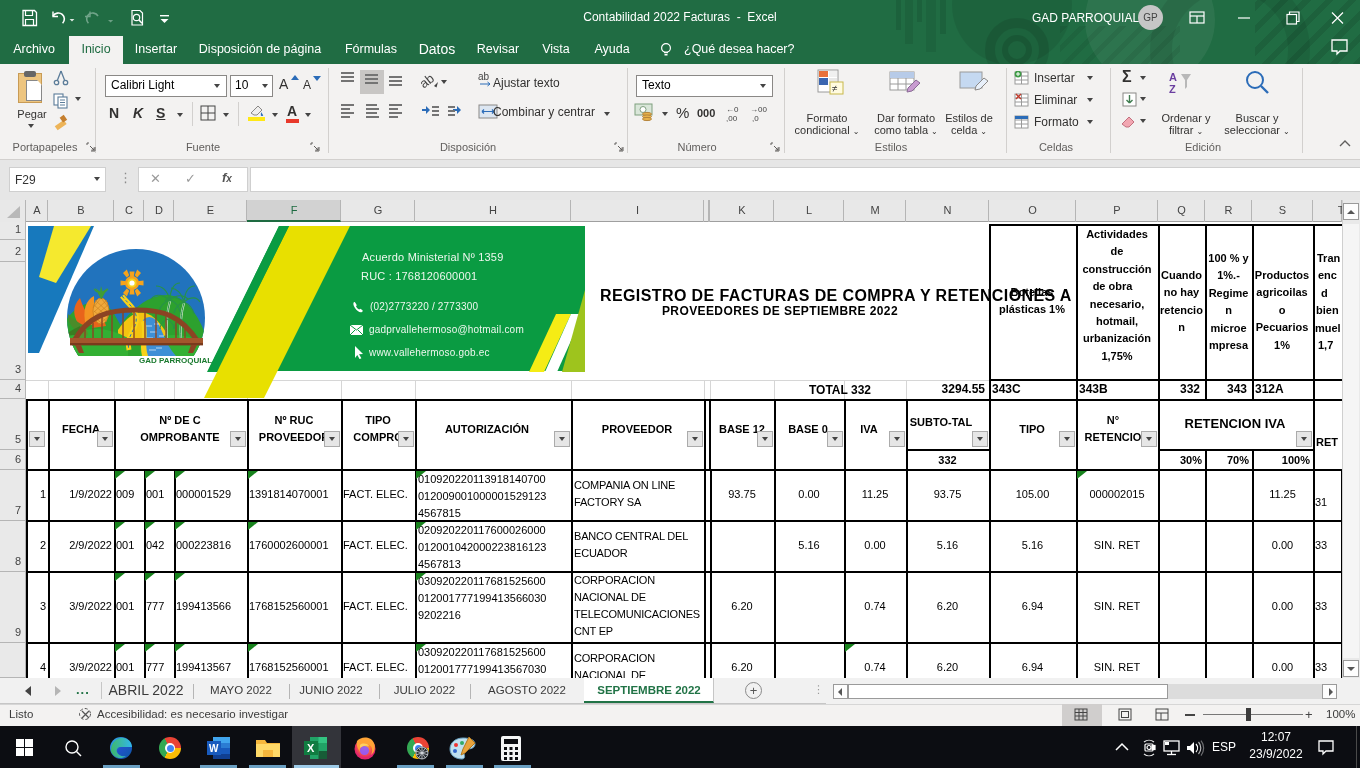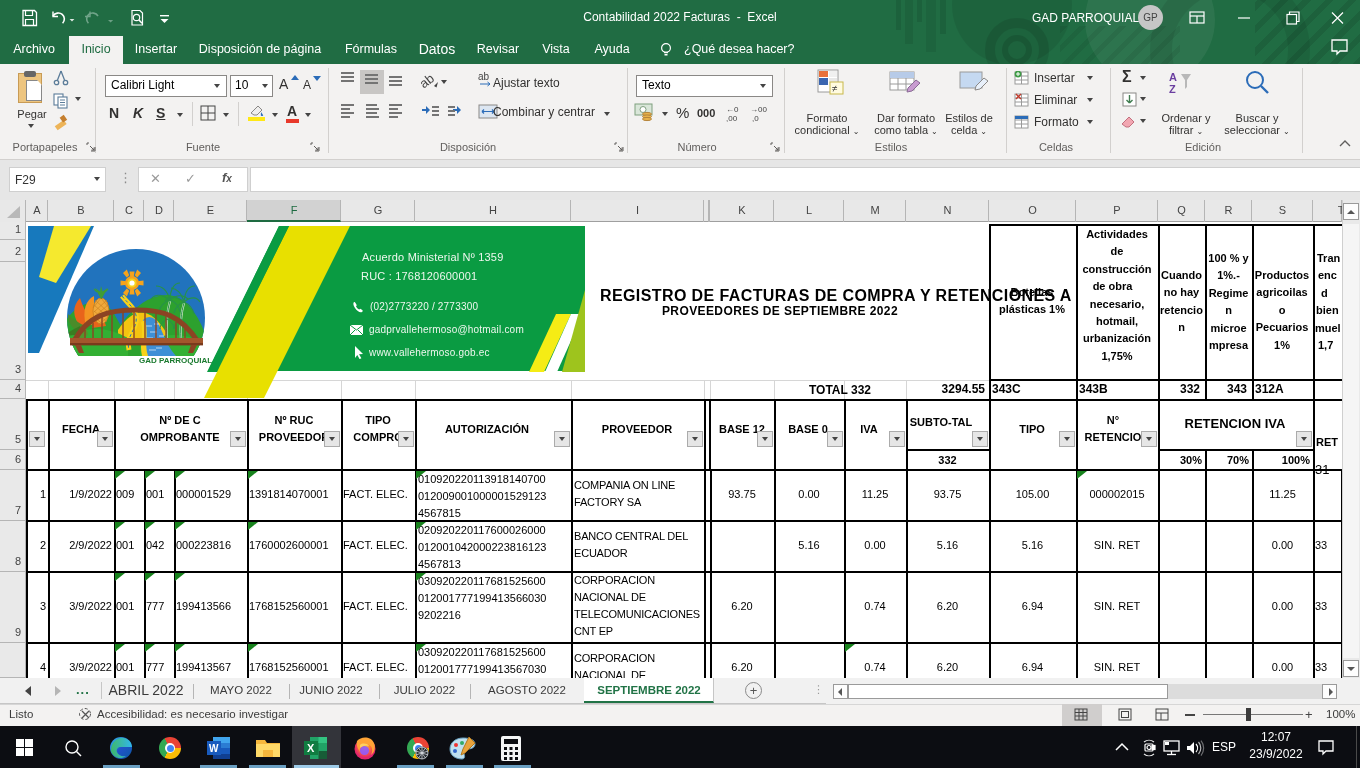--- a/index.html
+++ b/index.html
@@ -653,21 +653,21 @@
 <div class="tx" style="left:418px;top:507px;font-size:11px">4567815</div>
 <div class="tx" style="left:574px;top:479.0px;font-size:11px;letter-spacing:-.2px">COMPANIA ON LINE</div>
 <div class="tx" style="left:574px;top:496.0px;font-size:11px;letter-spacing:-.2px">FACTORY SA</div>
 <div class="tx" style="left:712px;top:487.5px;width:60px;text-align:center;font-size:11px;color:#000">93.75</div>
 <div class="tx" style="left:776px;top:487.5px;width:66px;text-align:center;font-size:11px;color:#000">0.00</div>
 <div class="tx" style="left:846px;top:487.5px;width:58px;text-align:center;font-size:11px;color:#000">11.25</div>
 <div class="tx" style="left:908px;top:487.5px;width:79px;text-align:center;font-size:11px;color:#000">93.75</div>
 <div class="tx" style="left:991px;top:487.5px;width:83px;text-align:center;font-size:11px;color:#000">105.00</div>
 <div class="tx" style="left:1078px;top:487.5px;width:78px;text-align:center;font-size:11px;color:#000">000002015</div>
 <div class="tx" style="left:1254px;top:487.5px;width:57px;text-align:center;font-size:11px;color:#000">11.25</div>
-<div class="tx" style="left:1315px;top:462px;width:43px;text-align:left;font-size:13px;color:#000">31</div>
+<div class="tx" style="left:1315px;top:496px;width:43px;text-align:left;font-size:11px;color:#000">31</div>
 <div class="tri" style="left:115px;top:471px"></div>
 <div class="tri" style="left:145px;top:471px"></div>
 <div class="tri" style="left:175px;top:471px"></div>
 <div class="tri" style="left:248px;top:471px"></div>
 <div class="tri" style="left:416px;top:471px"></div>
 <div class="tri" style="left:1077px;top:471px"></div>
 <div class="tx" style="left:28px;top:538.5px;width:18px;text-align:right;font-size:11px;color:#000">2</div>
 <div class="tx" style="left:50px;top:538.5px;width:62px;text-align:right;font-size:11px;color:#000">2/9/2022</div>
 <div class="tx" style="left:116px;top:538.5px;width:26px;text-align:left;font-size:11px;color:#000">001</div>
 <div class="tx" style="left:146px;top:538.5px;width:26px;text-align:left;font-size:11px;color:#000">042</div>

